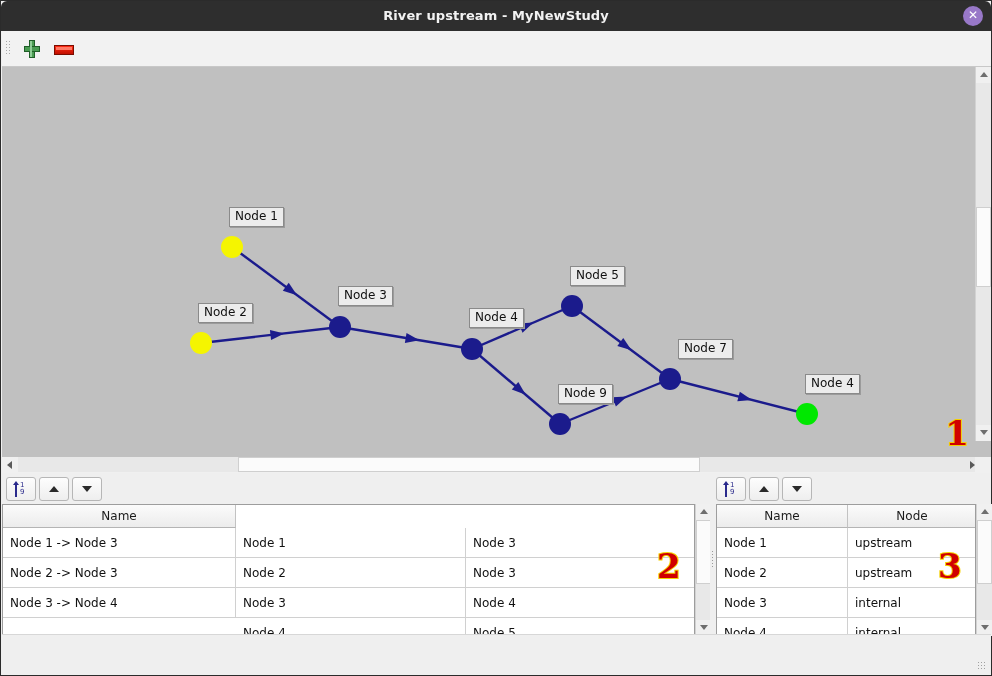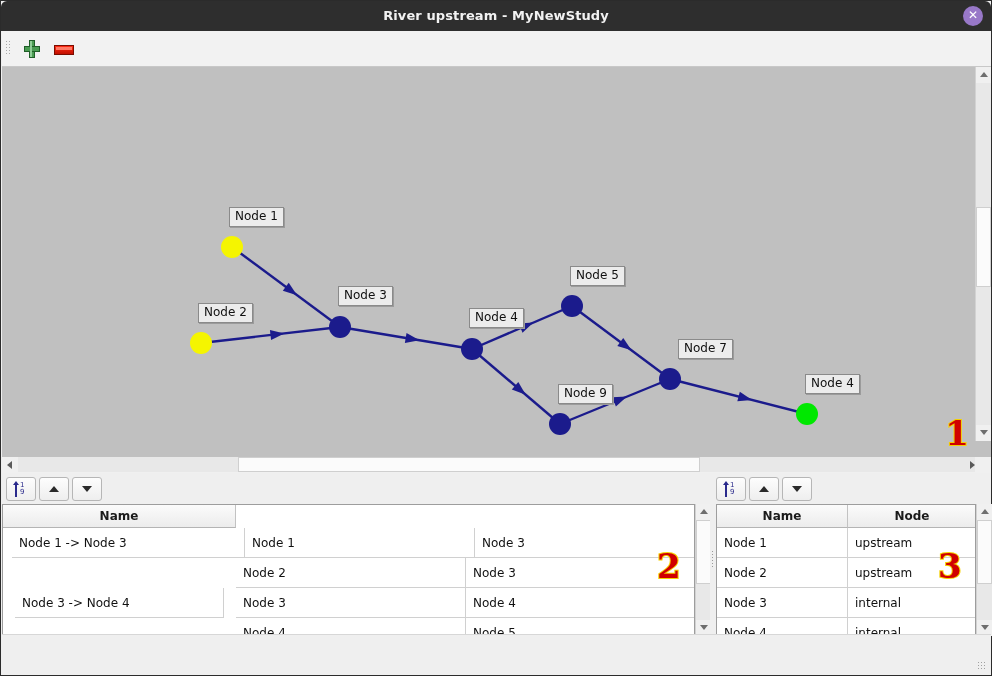--- a/index.html
+++ b/index.html
@@ -247,21 +247,21 @@
   .az-t { position:absolute; left:7px; font-size:7px; color:#2a2a8c; line-height:7px; font-family:"DejaVu Sans",sans-serif; }
 
   
   .tbl-frame {
     position: absolute;
     background: #ffffff;
     border: 1px solid #9d9d9d;
     box-sizing: border-box;
     overflow: hidden;
   }
-  .thead { position: absolute; left:0; top:0; height: 23px; width: 100%; font-weight: bold; }
+  .thead { position: absolute; left:0; top:0; height: 23px; width: 100%; }
   .th {
     position: absolute;
     top: 0; height: 23px;
     line-height: 23px;
     text-align: center;
     background: linear-gradient(#fbfbfb,#ececec);
     border-right: 1px solid #c2c2c2;
     border-bottom: 1px solid #b4b4b4;
     box-sizing: border-box;
     font-size: 12px;
@@ -434,31 +434,32 @@
         <div class="tri up2"></div>
       </div>
       <div class="sortbtn" id="l-down" style="left:70px;">
         <div class="tri down2"></div>
       </div>
     </div>
     <div class="tbl-frame" id="tbl-left" style="left:0px;top:31px;width:693px;height:132px;">
         <div class="thead">
           <div class="th" style="left: 0px; width: 233px;">Name</div>
         </div>
-        <div class="trow" style="top: 23px; margin-left: 9px;">
+        <div class="trow" style="top: 23px;">
           <div class="td" style="left: 0px; width: 233px;">Node 1 -&gt; Node 3</div>
           <div class="td" style="left: 233px; width: 230px;">Node 1</div>
           <div class="td" style="left: 463px; width: 230px;">Node 3</div>
         </div>
         <div class="trow" style="top: 53px;">
+          <div class="td" style="left: 0px; width: 233px;">Node 2 -&gt; Node 3</div>
           <div class="td" style="left: 233px; width: 230px;">Node 2</div>
           <div class="td" style="left: 463px; width: 230px;">Node 3</div>
         </div>
         <div class="trow" style="top: 83px;">
-          <div class="td" style="left: 12px; width: 209px;">Node 3 -&gt; Node 4</div>
+          <div class="td" style="left: 0px; width: 233px;">Node 3 -&gt; Node 4</div>
           <div class="td" style="left: 233px; width: 230px;">Node 3</div>
           <div class="td" style="left: 463px; width: 230px;">Node 4</div>
         </div>
         <div class="trow" style="top: 113px;">
           <div class="td" style="left: 233px; width: 230px;">Node 4</div>
           <div class="td" style="left: 463px; width: 230px;">Node 5</div>
         </div>
       </div>
 
     <div class="sb-v" style="left:693px;top:31px;height:132px;">

